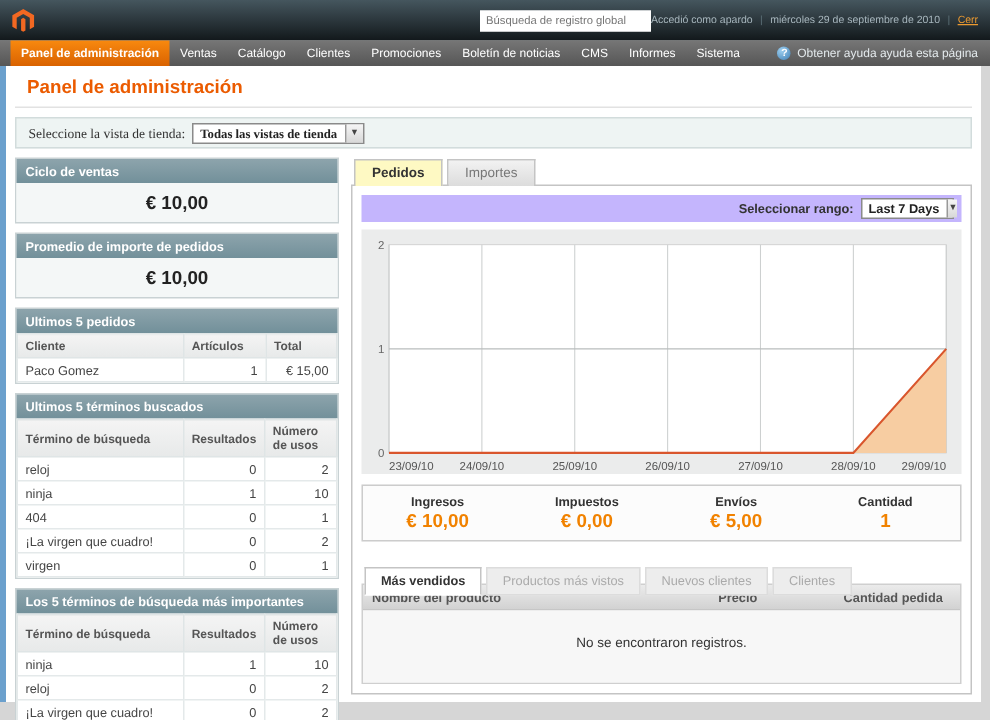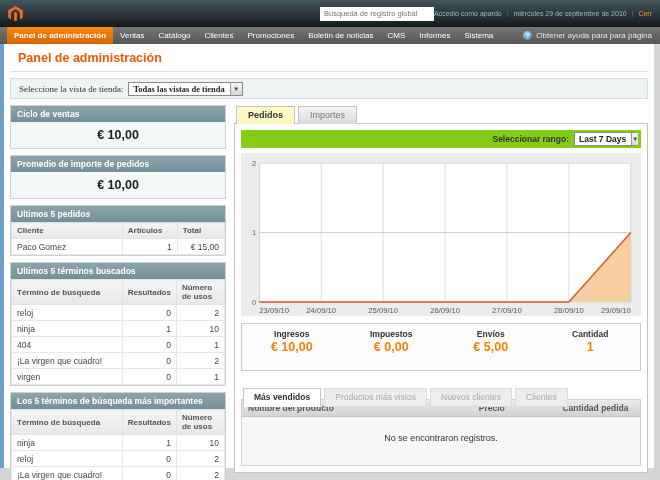--- a/index.html
+++ b/index.html
@@ -109,32 +109,32 @@
     border: 1px solid #c4c4c4; border-bottom: none;
     padding: 3px 11px 4px; font-size: 9px; color: #777;
     background: linear-gradient(#f2f2f2, #dcdcdc);
     margin-right: 3px; cursor: pointer; position: relative; top: 1px;
   }
   .tab.active { background: #fef9c3; color: #333; font-weight: bold; }
 
   .card { border: 1px solid #c4c4c4; background: #fff; padding: 6px; position: relative; z-index: 1; }
 
   .range-bar {
-    background: #84cc16; height: 18px;
+    background: #c4b5fd; height: 18px;
     display: flex; align-items: center; justify-content: flex-end; gap: 5px;
     padding-right: 5px; font-size: 8.5px; font-weight: bold; color: #333;
   }
   .range-bar .select { font-weight: bold; width: 62px; justify-content: space-between; }
 
   .chart-wrap { margin-top: 5px; background: #ebecec; padding: 2px 2px 0; }
   .chart-wrap svg { display: block; }
 
   .totals {
     margin-top: 7px; border: 1px solid #cccccc; background: #fcfcfc;
-    display: flex; padding: 5px 0 16px;
+    display: flex; padding: 5px 0 6px;
   }
   .total { flex: 1; text-align: center; }
   .total-label { font-size: 8.5px; font-weight: bold; color: #333; }
   .total-value { font-size: 12.5px; font-weight: bold; color: #f18200; margin-top: 1px; }
 
   .btabs { display: flex; margin-top: 9px; position: relative; z-index: 2; padding-left: 2px; }
   .btab { padding: 3px 10px 4px; font-size: 8.5px; margin-right: 3px; cursor: pointer; position: relative; top: 8px; }
   .btab.active { background: #fff; border: 1px solid #c4c4c4; border-bottom: 1px solid #fff; font-weight: bold; color: #333; }
   .btab.disabled { background: #ededed; border: 1px solid #dcdcdc; color: #aaa; }
 
@@ -177,21 +177,21 @@
         <div class="nav-tab">Catálogo</div>
         <div class="nav-tab">Clientes</div>
         <div class="nav-tab">Promociones</div>
         <div class="nav-tab">Boletín de noticias</div>
         <div class="nav-tab">CMS</div>
         <div class="nav-tab">Informes</div>
         <div class="nav-tab">Sistema</div>
       </div>
     <div class="nav-help">
       <span class="help-icon">?</span>
-      <span>Obtener ayuda para para página</span>
+      <span>Obtener ayuda ayuda esta página</span>
     </div>
   </nav>
 
   <div class="content">
     <div class="page-title">Panel de administración</div>
     <div class="title-rule"></div>
 
     <div class="store-bar">
       <span>Seleccione la vista de tienda:</span>
       <span class="select">

